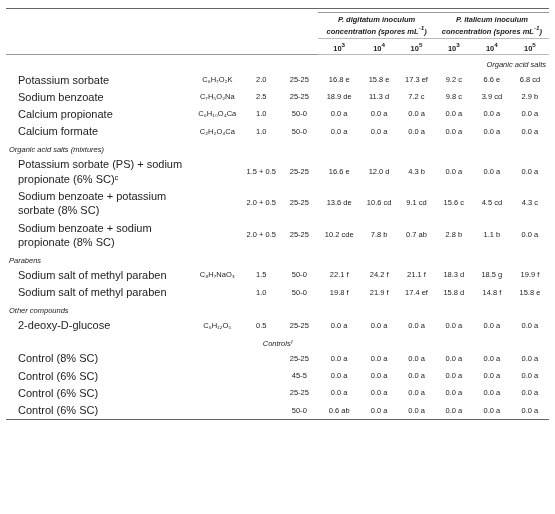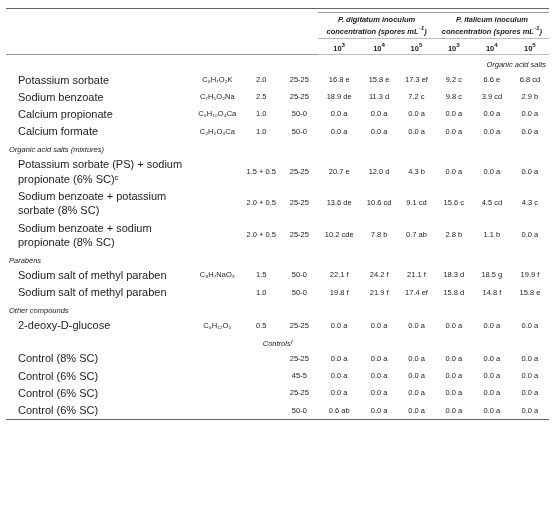--- a/index.html
+++ b/index.html
@@ -140,21 +140,21 @@
         <td>0.0 a</td>
       </tr>
       <tr class="section-header">
         <td colspan="10" style="font-style: italic; padding-top: 5px;">Organic acid salts (mixtures)</td>
       </tr>
       <tr>
         <td class="left-col" style="padding-left: 12px;">Potassium sorbate (PS) + sodium propionate (6% SC)ᶜ</td>
         <td></td>
         <td>1.5 + 0.5</td>
         <td>25-25</td>
-        <td>20.7 e</td>
+        <td>16.6 e</td>
         <td>12.0 d</td>
         <td>4.3 b</td>
         <td>0.0 a</td>
         <td>0.0 a</td>
         <td>0.0 a</td>
       </tr>
       <tr>
         <td class="left-col" style="padding-left: 12px;">Sodium benzoate + potassium sorbate (8% SC)</td>
         <td></td>
         <td>2.0 + 0.5</td>

